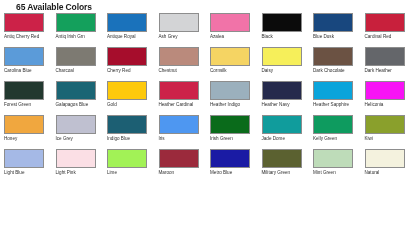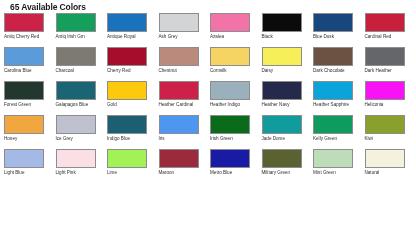--- a/index.html
+++ b/index.html
@@ -17,21 +17,21 @@
   }
   #page {
     position: relative;
     width: 416px;
     height: 180px;
     box-sizing: border-box;
     padding: 0;
   }
   #title {
     position: absolute;
-    left: 10px;
+    left: 16px;
     top: 2px;
     font-size: 8.5px;
     font-weight: bold;
     letter-spacing: -0.1px;
     color: #1a1a1a;
     line-height: 10px;
     white-space: nowrap;
   }
   #grid {
     position: absolute;

